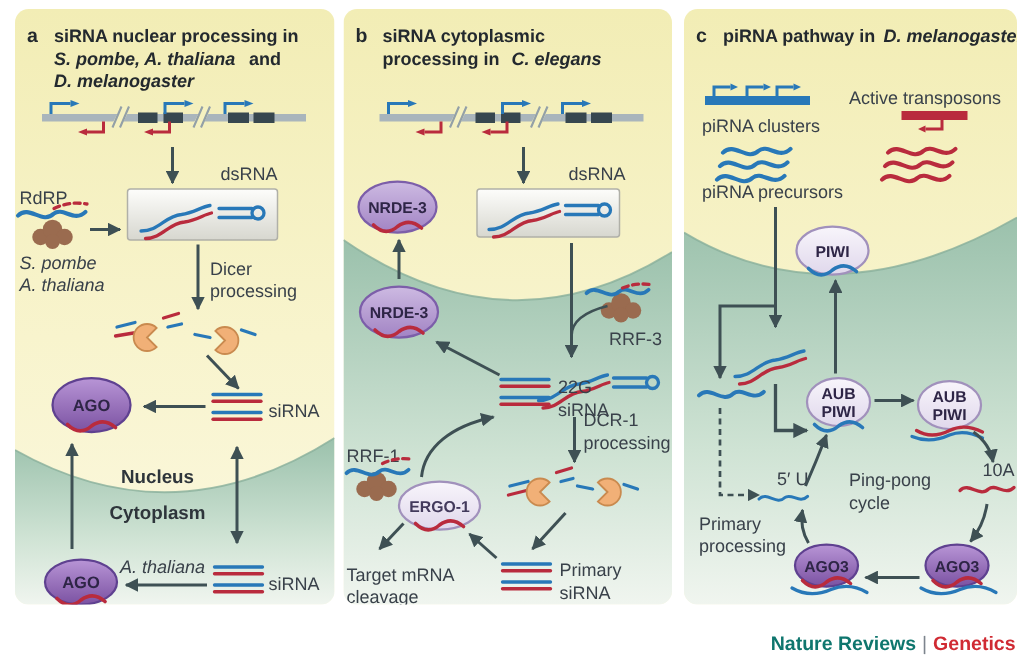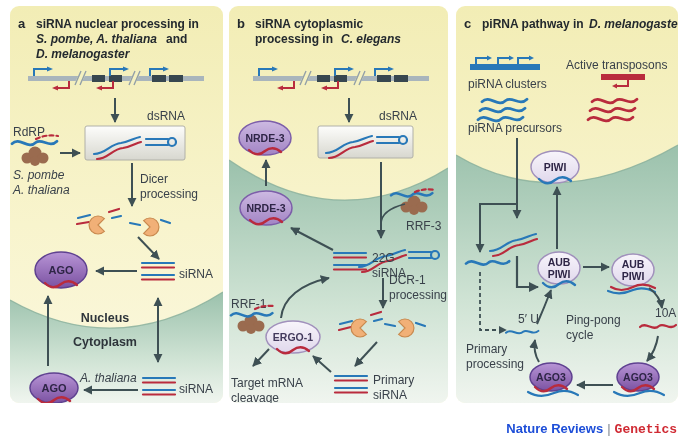--- a/index.html
+++ b/index.html
@@ -21,23 +21,23 @@
   .ar{stroke:#3e5054;stroke-width:2;fill:none;}
   .ar-thin{stroke:#3e5054;stroke-width:1.8;fill:none;}
   .rna-b{stroke:#2878b8;stroke-width:2.2;fill:none;stroke-linecap:round;}
   .rna-r{stroke:#b92b3d;stroke-width:2.2;fill:none;stroke-linecap:round;}
   .membrane{stroke:#88af9b;stroke-width:1.3;fill:none;opacity:.8;}
   .ovalP{fill:url(#gPurple);stroke:#5f4190;stroke-width:1.5;}
   .ovalN{fill:url(#gNrde);stroke:#7c5ea9;stroke-width:1.5;}
   .ovalL{fill:url(#gLight);stroke:#a191bc;stroke-width:1.5;}
   
   #footer{position:absolute;right:8px;top:421px;font-size:13px;font-weight:700;}
-  #footer .brand{color:#1d4ed8;padding-left:43px;}
+  #footer .brand{color:#0f766e;padding-left:43px;}
   #footer .sep{color:#7d848d;font-weight:400;padding:0 4px;}
-  #footer .journal{color:#d02a33;font-family:Liberation Mono, monospace;}
+  #footer .journal{color:#d02a33;}
 </style>
 </head>
 <body>
 
 <div id="fig">
 
 <svg width="0" height="0" style="position:absolute" aria-hidden="true">
   <defs>
     <linearGradient id="gYellow" x1="0" y1="0" x2="0" y2="1">
       <stop offset="0" stop-color="#f2edb5"></stop>

